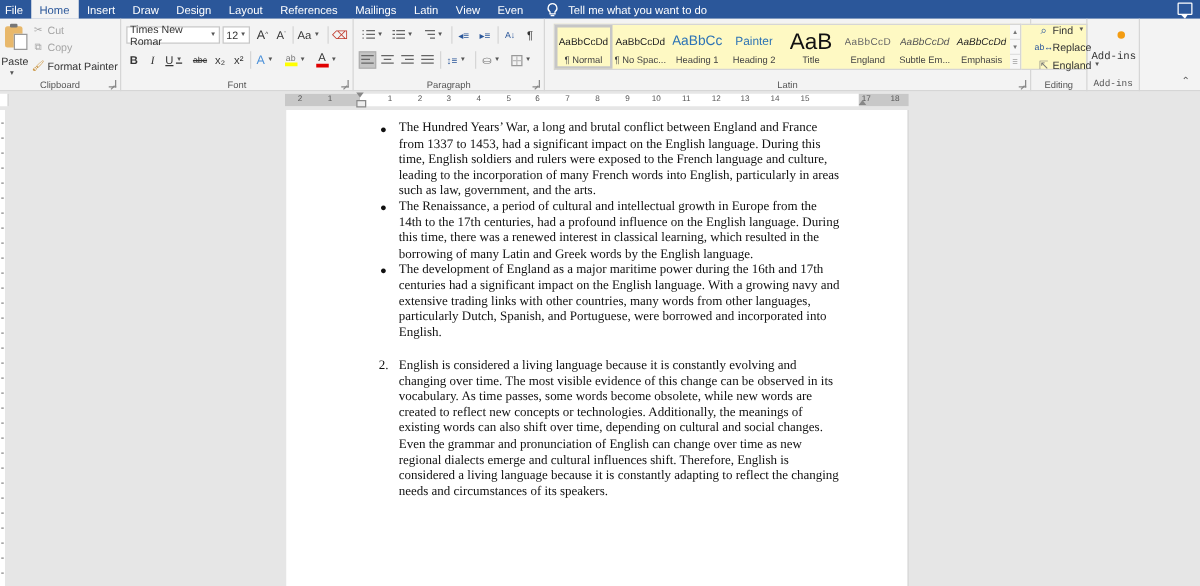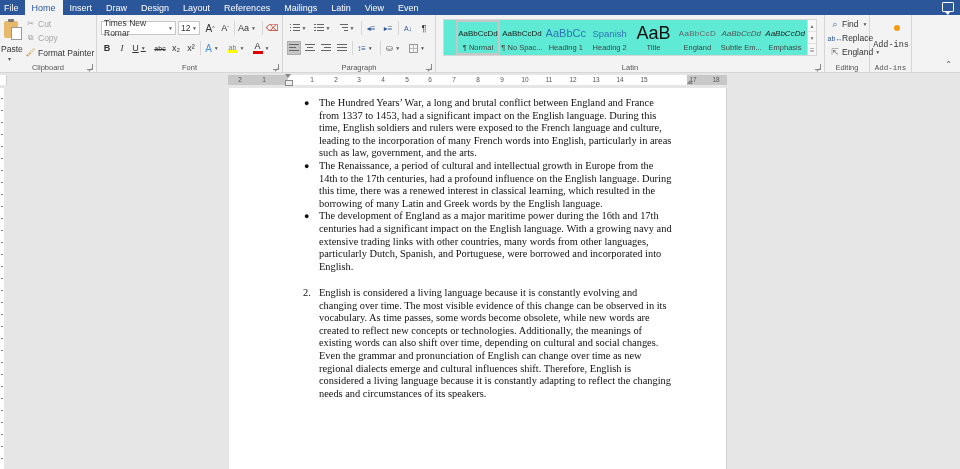--- a/index.html
+++ b/index.html
@@ -44,21 +44,21 @@
     .sep { position: absolute; width: 1px; height: 14px; background: #d6d6d6; }
 
     
     .g-para { left: 283px; width: 153px; }
     .align-left-active { background: #c5c5c5; border: 1px solid #b0b0b0; }
     .lines { display: inline-block; width: 10px; height: 8px; position: relative; }
     .lines i { position: absolute; left: 0; height: 1px; background: #666; }
 
     
     .g-styles { left: 436px; width: 389px; }
-    .styles-gallery { position: absolute; left: 7px; top: 4px; width: 365px; height: 37px; background: #5eead4; border: 1px solid #d6d6d6; display: flex; padding-left: 12px; }
+    .styles-gallery { position: absolute; left: 7px; top: 4px; width: 427px; height: 37px; background: #fef9c3; border: 1px solid #d6d6d6; display: flex; }
     .style-item { width: 45.5px; height: 35px; display: flex; flex-direction: column; align-items: center; justify-content: center; cursor: default; }
     .style-item.selected { border: 2px solid #c6c6c6; }
     .style-sample { height: 20px; display: flex; align-items: center; white-space: nowrap; overflow: hidden; max-width: 44px; font-size: 8px; color: #222; }
     .style-name { font-size: 7.5px; color: #444; white-space: nowrap; overflow: hidden; max-width: 44px; }
     .gallery-scroll { position: absolute; left: 372px; top: 4px; width: 9px; height: 37px; border: 1px solid #d6d6d6; border-left: none; display: flex; flex-direction: column; background: #f7f7f7; }
     .gallery-scroll div { flex: 1; display: flex; align-items: center; justify-content: center; font-size: 5px; color: #777; border-bottom: 1px solid #e0e0e0; }
 
     
     .g-edit { left: 825px; width: 45px; }
     .edit-item { position: absolute; left: 5px; height: 12px; display: flex; align-items: center; font-size: 8.5px; white-space: nowrap; }
@@ -101,20 +101,27 @@
   <div class="tab active">Home</div>
   <div class="tab">Insert</div>
   <div class="tab">Draw</div>
   <div class="tab">Design</div>
   <div class="tab">Layout</div>
   <div class="tab">References</div>
   <div class="tab">Mailings</div>
   <div class="tab">Latin</div>
   <div class="tab">View</div>
   <div class="tab">Even</div>
+  <div class="tellme">
+    <svg class="bulb" viewBox="0 0 12 12">
+        <path d="M6 1a3.5 3.5 0 0 0-2 6.4V9h4V7.4A3.5 3.5 0 0 0 6 1z" fill="none" stroke="#fff" stroke-width="1"></path>
+        <line x1="4.5" y1="10.5" x2="7.5" y2="10.5" stroke="#fff"></line>
+      </svg>
+    <span>Tell me what you want to do</span>
+  </div>
   <div class="comment-btn"></div>
 </div>
 
 <div class="ribbon">
 
   <div class="group g-clip">
     <div class="paste-btn">
       <div class="clip-icon"></div>
       <div class="paste-label">Paste</div>
       <div class="paste-arrow">▾</div>
@@ -307,21 +314,21 @@
       </div>
       <div class="style-item">
         <div class="style-sample">AaBbCcDd</div>
         <div class="style-name">¶ No Spac...</div>
       </div>
       <div class="style-item">
         <div class="style-sample" style="font-size:11px;color:#2e74b5">AaBbCc</div>
         <div class="style-name">Heading 1</div>
       </div>
       <div class="style-item">
-        <div class="style-sample" style="font-size:9.5px;color:#2e74b5">Spanish</div>
+        <div class="style-sample" style="font-size:9.5px;color:#2e74b5">Painter</div>
         <div class="style-name">Heading 2</div>
       </div>
       <div class="style-item">
         <div class="style-sample" style="font-size:18px;color:#111">AaB</div>
         <div class="style-name">Title</div>
       </div>
       <div class="style-item">
         <div class="style-sample" style="color:#666;letter-spacing:0.3px">AaBbCcD</div>
         <div class="style-name">England</div>
       </div>

